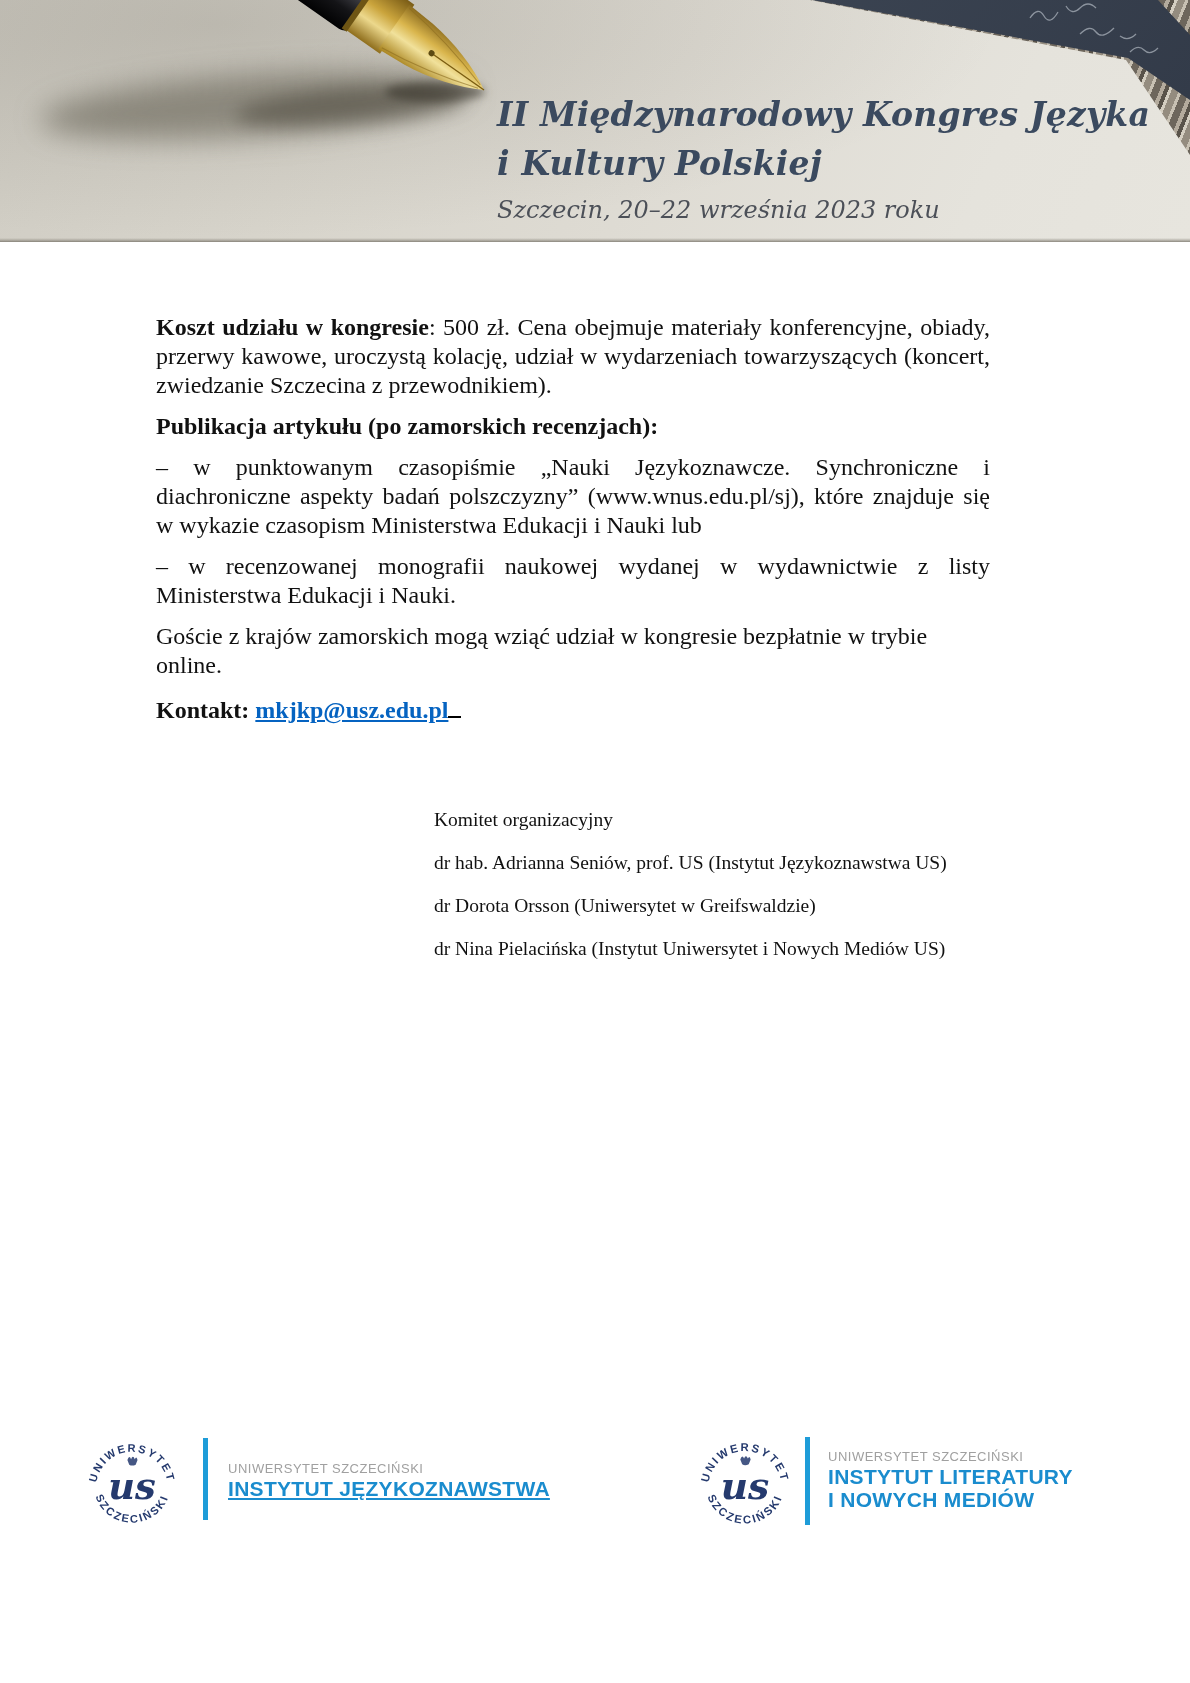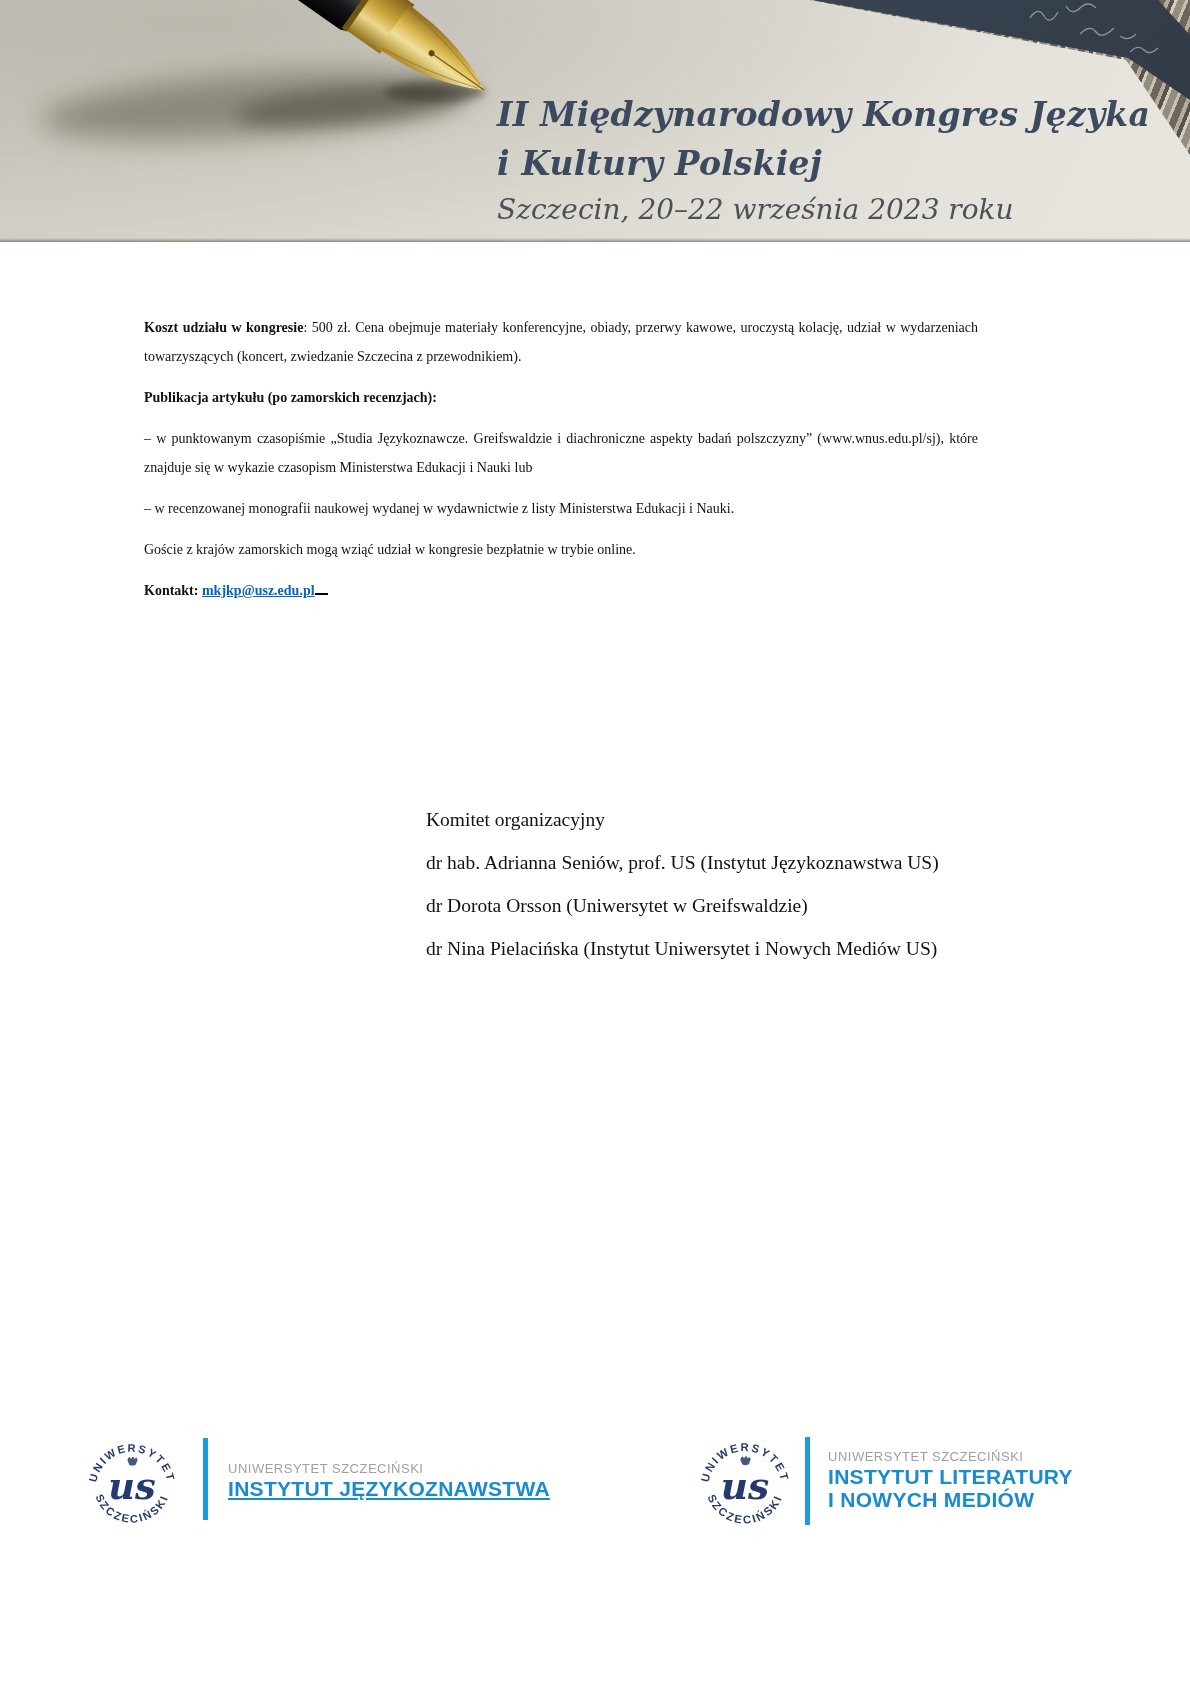--- a/index.html
+++ b/index.html
@@ -25,35 +25,35 @@
         background:repeating-linear-gradient(112deg,#948c7f 0 7px,#c8c1b3 7px 10px,#6d665c 10px 17px,#b4ab9d 17px 21px,#59534a 21px 25px,#d4cec1 25px 28px);}
   .dark-sheet{position:absolute;left:0;top:0;width:1190px;height:242px;
         clip-path:polygon(812px 0px,1158px 0px,1190px 35px,1190px 100px,1128px 58px);
         background:linear-gradient(130deg,#47515f 0%,#3d4654 45%,#313947 100%);}
   .handwriting{position:absolute;left:960px;top:0;}
 
   .title-block{position:absolute;left:497px;top:90px;}
   .title-line{font-family:"DejaVu Serif", serif;font-style:italic;font-weight:600;
         font-size:33px;line-height:49px;color:#3b4a5f;letter-spacing:.2px;white-space:nowrap;}
   .subtitle{margin-top:9px;font-family:"DejaVu Serif", serif;font-style:italic;font-weight:400;
-        font-size:28px;line-height:26px;color:#4c5058;white-space:nowrap;}
+        font-size:24px;line-height:26px;color:#4c5058;white-space:nowrap;}
 
   
-  .body-text{position:absolute;left:144px;top:313px;width:834px;
-        font-size:14px;line-height:29px;}
+  .body-text{position:absolute;left:156px;top:313px;width:834px;
+        font-size:24px;line-height:29px;}
   .body-text p{margin:0 0 12px 0;text-align:justify;text-align-last:left;}
   .body-text p.nojust{text-align:left;}
   b{font-weight:bold;}
   .email-link{color:#0563C1;font-weight:bold;text-decoration:underline;}
   .email-tail{display:inline-block;width:13px;border-bottom:2px solid #000;height:1em;vertical-align:baseline;}
 
   
   .committee{position:absolute;left:426px;top:805px;width:640px;
         font-size:19.5px;line-height:29px;}
-  .committee p{margin:0 0 14px 0;white-space:nowrap;}
+  .committee p{margin:0 0 14px 8px;white-space:nowrap;}
 
   
   .logo{position:absolute;height:100px;font-family:"Liberation Sans", sans-serif;}
   .logo-left{left:86px;top:1438px;width:460px;}
   .logo-right{left:698px;top:1437px;width:440px;}
   .seal{position:absolute;left:0;top:0;}
   .logo-bar{position:absolute;width:5px;background:#1e9cd8;}
   .logo-left .logo-bar{left:117px;top:0;height:82px;}
   .logo-right .logo-bar{left:107px;top:0;height:88px;}
   .logo-org{position:absolute;font-size:13px;letter-spacing:.5px;color:#a0a0a0;white-space:nowrap;}
@@ -126,21 +126,21 @@
       <div class="title-line">i Kultury Polskiej</div>
       <div class="subtitle">Szczecin, 20–22 września 2023 roku</div>
     </div>
   </div>
 
   <div class="body-text">
     <p><b>Koszt udziału w kongresie</b><span>: 500 zł. Cena obejmuje materiały konferencyjne, obiady, przerwy kawowe, uroczystą kolację, udział w wydarzeniach towarzyszących (koncert, zwiedzanie Szczecina z przewodnikiem).</span></p>
 
     <p class="nojust"><b>Publikacja artykułu (po zamorskich recenzjach):</b></p>
 
-    <p>– w punktowanym czasopiśmie „Studia Językoznawcze. Greifswaldzie i diachroniczne aspekty badań polszczyzny” (www.wnus.edu.pl/sj), które znajduje się w wykazie czasopism Ministerstwa Edukacji i Nauki lub</p>
+    <p>– w punktowanym czasopiśmie „Nauki Językoznawcze. Synchroniczne i diachroniczne aspekty badań polszczyzny” (www.wnus.edu.pl/sj), które znajduje się w wykazie czasopism Ministerstwa Edukacji i Nauki lub</p>
 
     <p>– w recenzowanej monografii naukowej wydanej w wydawnictwie z listy Ministerstwa Edukacji i Nauki.</p>
 
     <p class="nojust">Goście z krajów zamorskich mogą wziąć udział w kongresie bezpłatnie w trybie online.</p>
 
     <p class="nojust">
       <b>Kontakt:</b>
       <a href="#" class="email-link">mkjkp@usz.edu.pl</a><span class="email-tail"></span>
     </p>
   </div>

